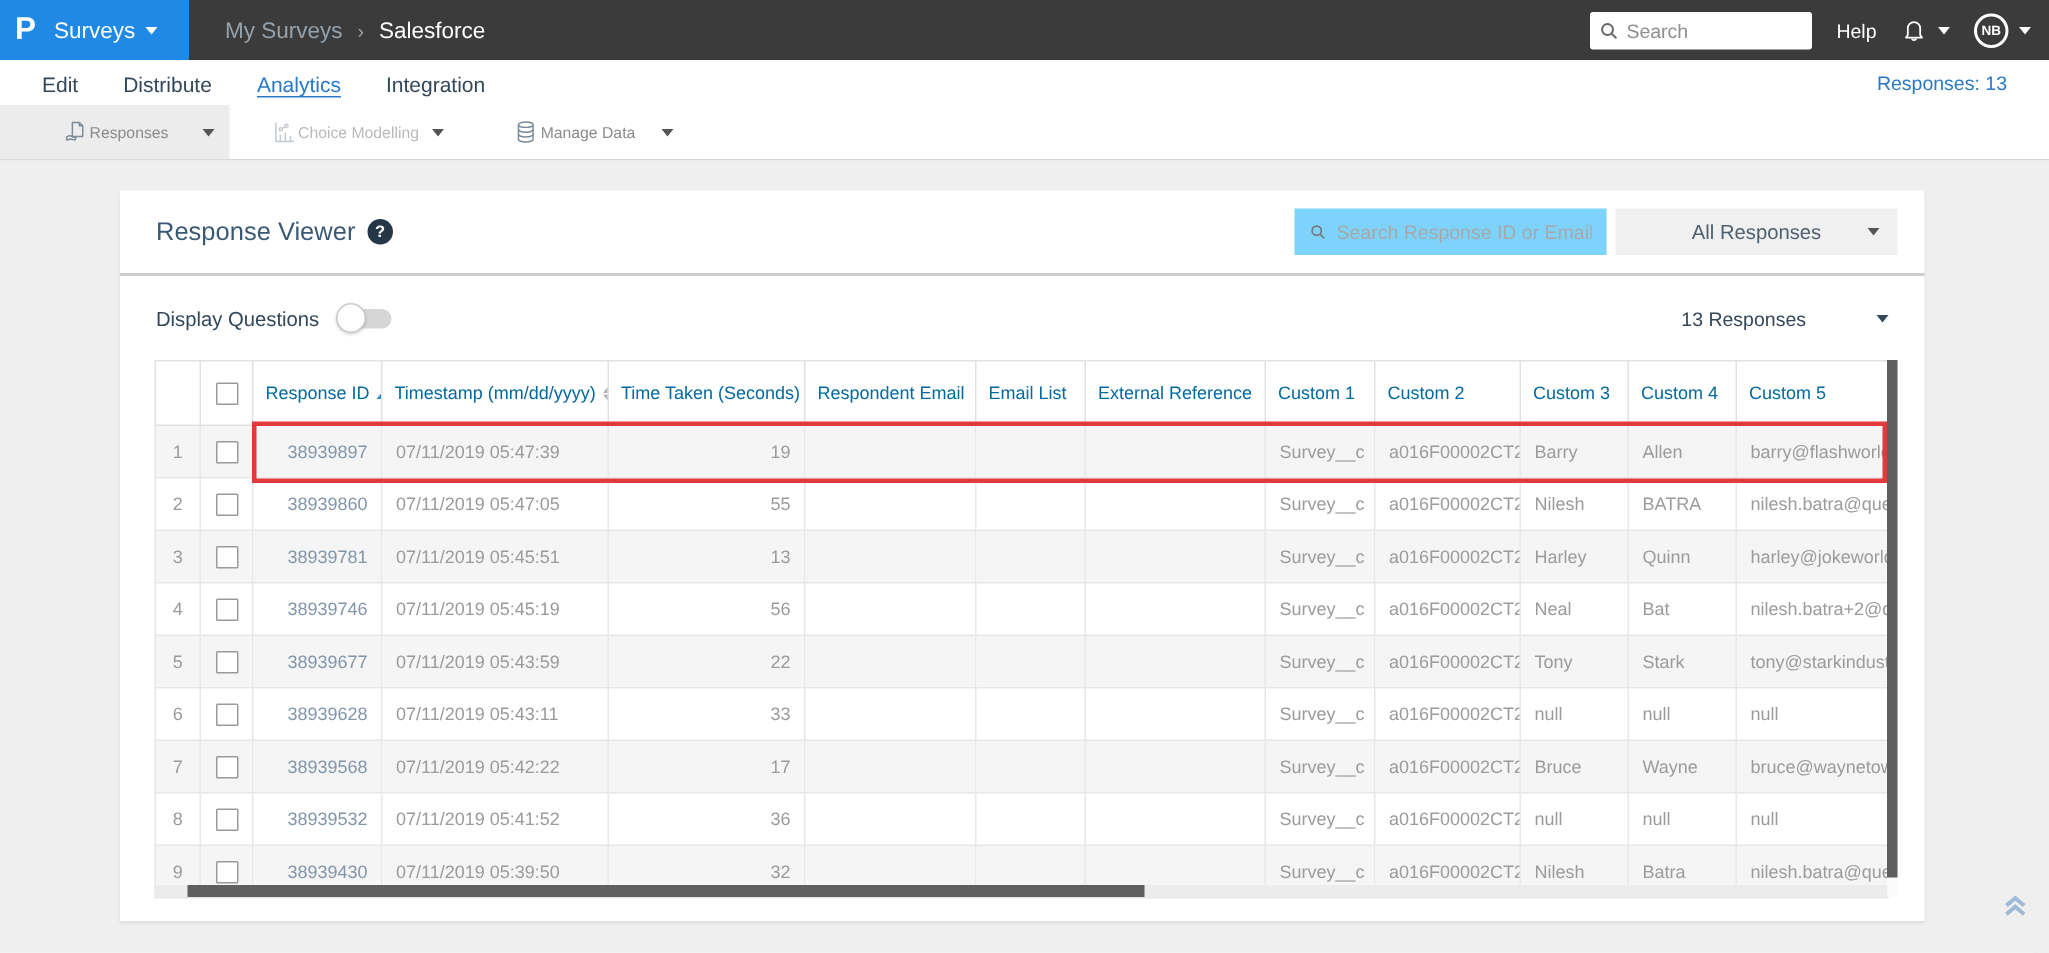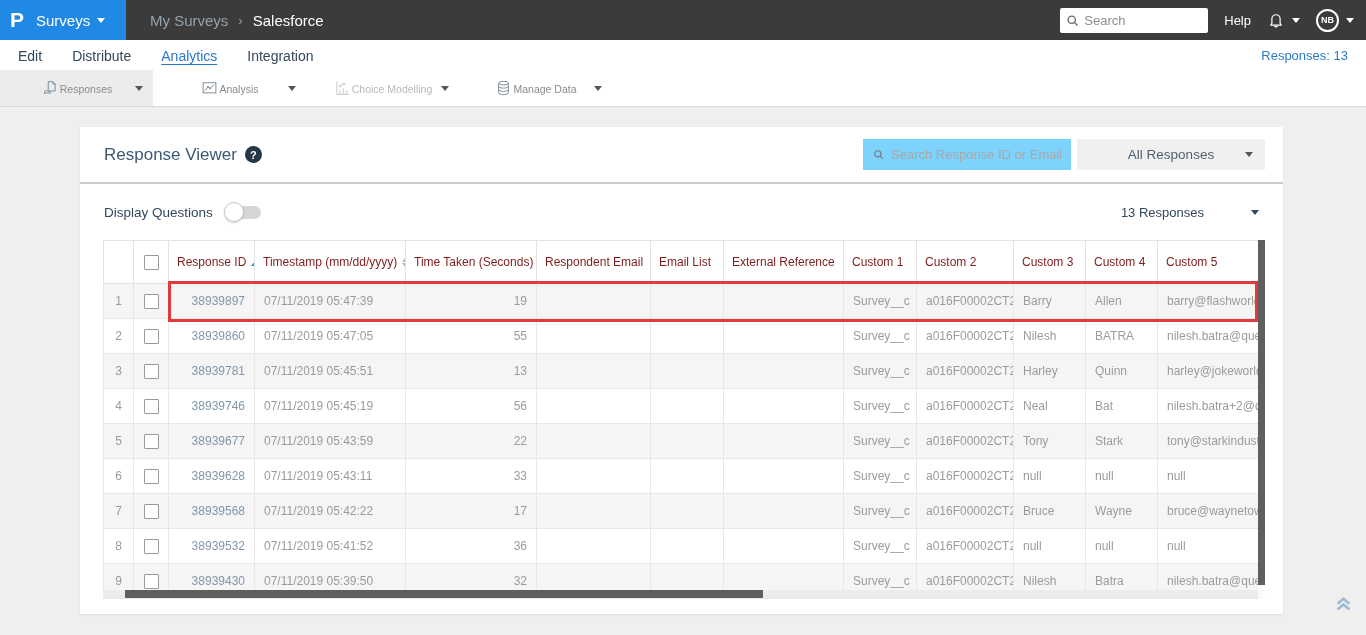--- a/index.html
+++ b/index.html
@@ -25,21 +25,21 @@
   .top-search input { border:0; outline:none; width:115px; font-size:13px; color:#444;
     margin-left:5px; font-family:inherit; background:transparent; }
   .top-search input::placeholder { color:#8f8f8f; }
   .help-link { font-size:13px; color:#fff; margin-right:16px; cursor:pointer; }
   .bell-wrap { display:flex; align-items:center; margin-right:16px; cursor:pointer; }
   .avatar-wrap { display:flex; align-items:center; cursor:pointer; }
   .avatar { width:23px; height:23px; border:2px solid #fff; border-radius:50%;
     font-size:9px; font-weight:bold; display:flex; align-items:center; justify-content:center;text-align:right; }
 
   
-  .navrow { height:30px; background:#fff; display:flex; align-items:center; padding:0 18px;text-align:right; }
+  .navrow { height:30px; background:#fff; display:flex; align-items:center; padding:0 28px;text-align:right; }
   .nav-tab { font-size:14px; color:#33475b; margin-right:30px; cursor:pointer; padding-top:2px; }
   .nav-tab.active { color:#2979c9; text-decoration:underline; text-underline-offset:3px; }
   .nav-right { margin-left:auto; font-size:13px; color:#2979c9; }
 
   
   .toolbar { height:37px; background:#fff; border-bottom:1px solid #d8d8d8; display:flex; }
   .tool { width:153px; display:flex; flex-direction:row; align-items:center;
     justify-content:center; position:relative; cursor:pointer; }
   .tool.active { background:#ececec; }
   .tool .t-label { font-size:10.5px; color:#8b8b8b; margin-top:2px; }
@@ -74,21 +74,21 @@
     border-radius:50%; background:#fff; border:1px solid #c9c9c9;
     box-shadow:0 1px 2px rgba(0,0,0,.18); }
   .controls-right { margin-left:auto; font-size:13px; color:#33475b; display:flex;
     align-items:center; cursor:pointer;gap:40px; }
   .controls-right .caret { color:#33475b; }
 
   
   .table-wrap { position:relative; margin-left:23px; width:1161px; }
   table { border-collapse:collapse; table-layout:fixed; width:1155px; }
   th { height:43px; border:1px solid #e2e2e2; font-size:12px; font-weight:normal;
-    color:#7f1d1d; text-align:left; padding:0 8px; white-space:nowrap; overflow:hidden;
+    color:#0369a1; text-align:left; padding:0 8px; white-space:nowrap; overflow:hidden;
     background:#fff; cursor:pointer; }
   td { height:35px; border:1px solid #e7e7e7; font-size:12px; color:#9b9b9b; padding:0 9px;
     white-space:nowrap; overflow:hidden; }
   tbody tr:nth-child(odd) td { background:#f5f5f5; }
   tbody tr:nth-child(even) td { background:#ffffff; }
   td.al-right, th.al-right { text-align:right; }
   td.rownum { text-align:center; color:#9b9b9b; padding:0 4px; }
   td.id-cell { color:#8296ab; text-align:right; cursor:pointer;margin-left:24px; }
   .cb { width:15px; height:15px; border:1px solid #9a9a9a; border-radius:1px; background:#fff;
     margin:0 auto; cursor:pointer; }
@@ -160,30 +160,20 @@
 <div class="toolbar">
   <div class="tool active">
     <svg width="19" height="18" viewBox="0 0 24 24" fill="none" stroke="#7c8b9a" stroke-width="1.3">
       <path d="M9 3.5h6.2l3 3v9.5H9z" stroke-linejoin="round"></path>
       <path d="M15.2 3.5v3h3"></path>
       <path d="M4 16.5c1.8-1.8 3.6-1.2 5 -.3l3.2 1-0.8 2-4-1-3.4 1z" stroke-linejoin="round"></path>
     </svg>
     <span class="t-label">Responses</span>
     <span class="caret"></span>
   </div>
-  <div class="tool">
-    <svg width="19" height="18" viewBox="0 0 24 24" fill="none" stroke="#7c8b9a" stroke-width="1.3">
-      <rect x="3.5" y="5" width="17" height="13.5"></rect>
-      <polyline points="6,15.5 10,10.5 13,12.5 18,7.5"></polyline>
-      <circle cx="10" cy="10.5" r="0.8"></circle>
-        <circle cx="13" cy="12.5" r="0.8"></circle>
-    </svg>
-    <span class="t-label">Analysis</span>
-    <span class="caret"></span>
-  </div>
   <div class="tool disabled">
     <svg width="19" height="18" viewBox="0 0 24 24" fill="none" stroke="#c3c8cd" stroke-width="1.3">
       <path d="M4.5 3.5v17M4.5 20.5h16"></path>
       <path d="M8.5 20.5v-6M13 20.5v-8M17.5 20.5v-5"></path>
       <circle cx="9" cy="9.5" r="1.4"></circle>
         <circle cx="14" cy="6.5" r="1.4"></circle>
       <path d="M10.2 8.8l2.5-1.5"></path>
     </svg>
     <span class="t-label">Choice Modelling</span>
     <span class="caret"></span>

